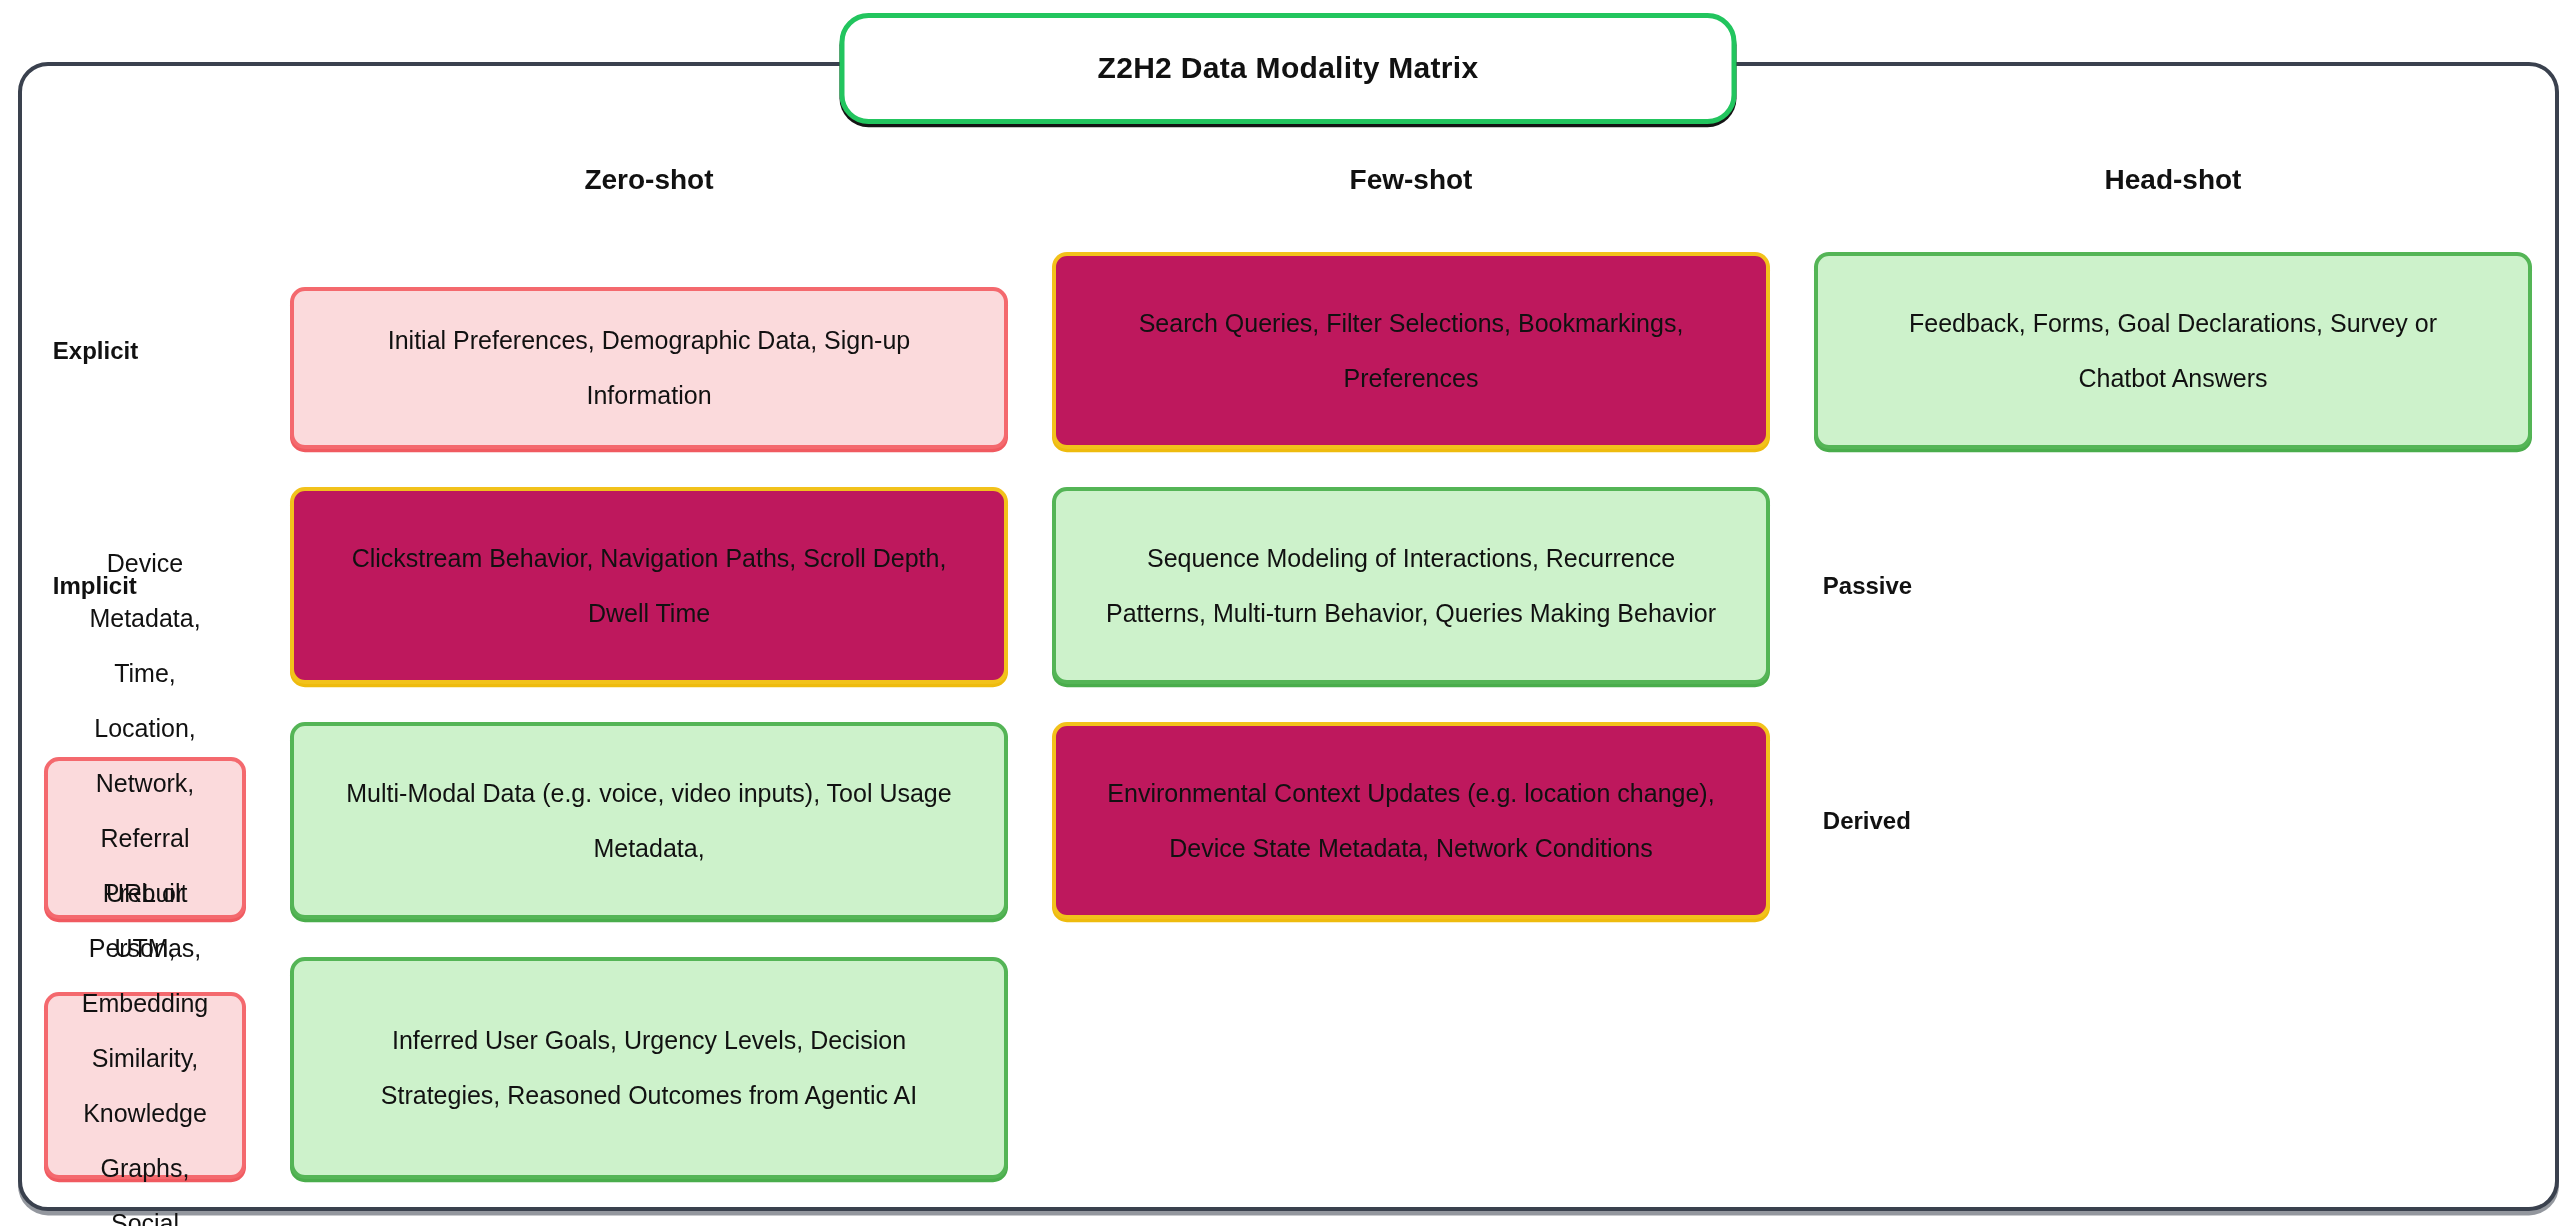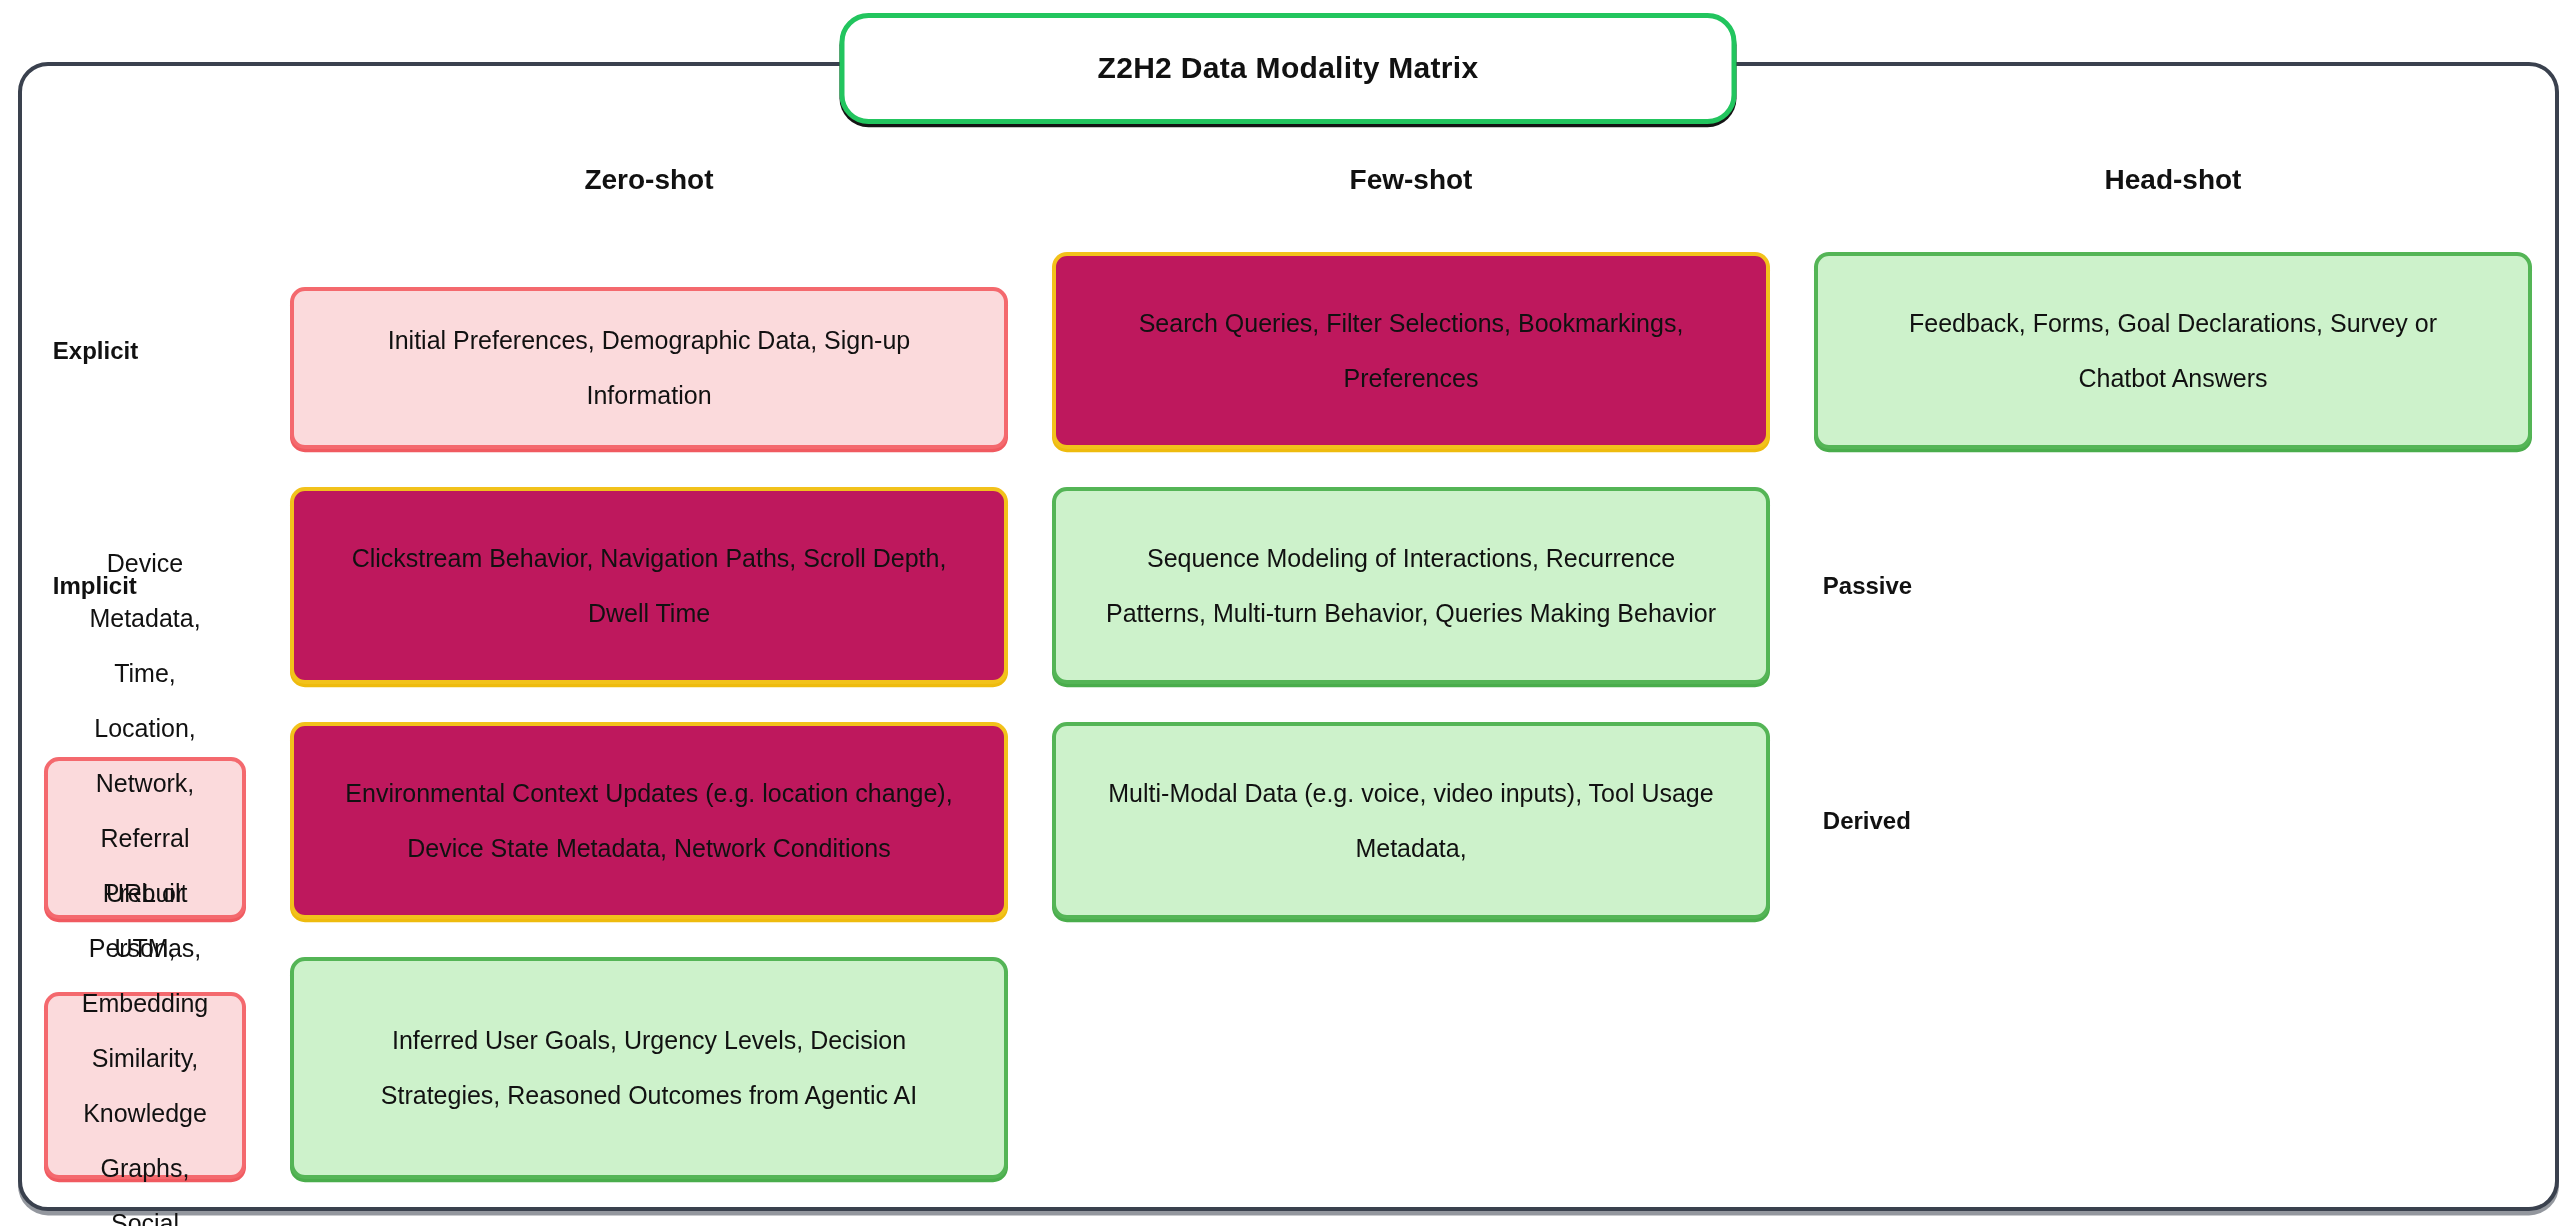--- a/index.html
+++ b/index.html
@@ -124,20 +124,20 @@
   <div class="cell zero">Initial Preferences, Demographic Data, Sign-up Information</div>
   <div class="cell few">Search Queries, Filter Selections, Bookmarkings, Preferences</div>
   <div class="cell head">Feedback, Forms, Goal Declarations, Survey or Chatbot Answers</div>
 
   <div class="row-label">Implicit</div>
   <div class="cell few">Clickstream Behavior, Navigation Paths, Scroll Depth, Dwell Time</div>
   <div class="cell head">Sequence Modeling of Interactions, Recurrence Patterns, Multi-turn Behavior, Queries Making Behavior</div>
 
   <div class="row-label">Passive</div>
   <div class="cell zero">Device Metadata, Time, Location, Network, Referral URL or UTM, Platform Level Priors</div>
+  <div class="cell head">Multi-Modal Data (e.g. voice, video inputs), Tool Usage Metadata,</div>
   <div class="cell few">Environmental Context Updates (e.g. location change), Device State Metadata, Network Conditions</div>
-  <div class="cell head">Multi-Modal Data (e.g. voice, video inputs), Tool Usage Metadata,</div>
 
   <div class="row-label">Derived</div>
   <div class="cell zero">Prebuilt Personas, Embedding Similarity, Knowledge Graphs, Social Trends</div>
   <div class="cell head">Inferred User Goals, Urgency Levels, Decision Strategies, Reasoned Outcomes from Agentic AI</div>
 </div>
 
 
 </body></html>

